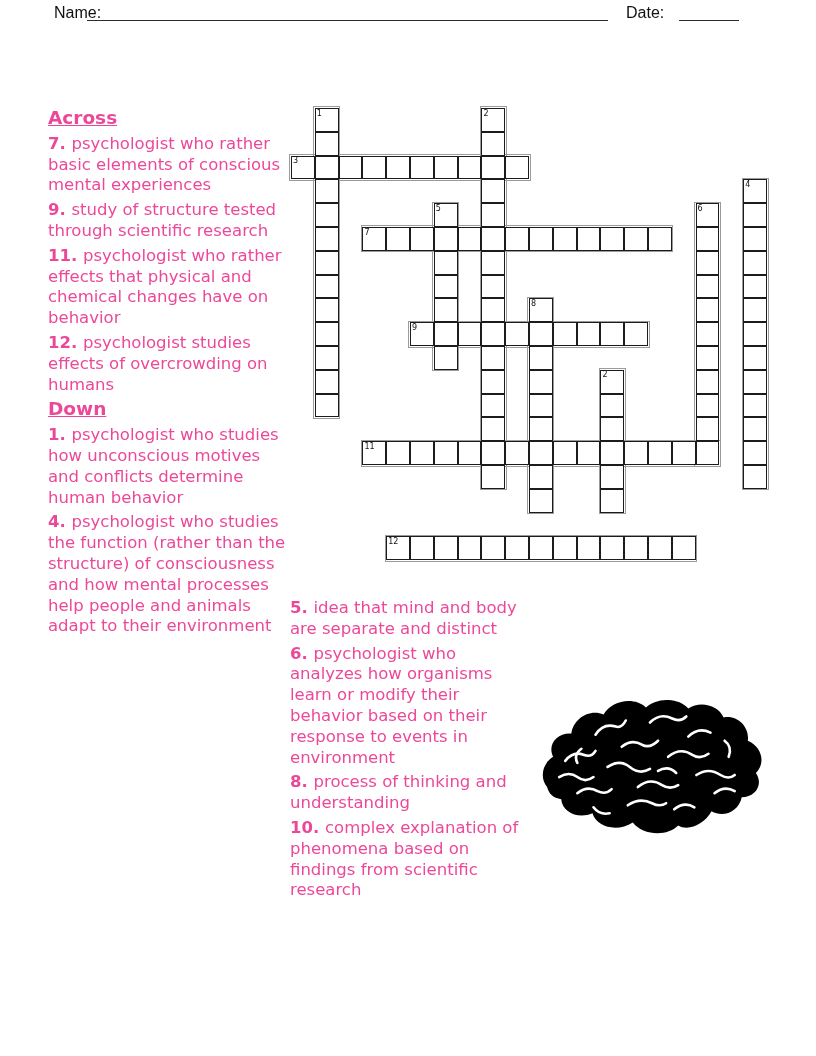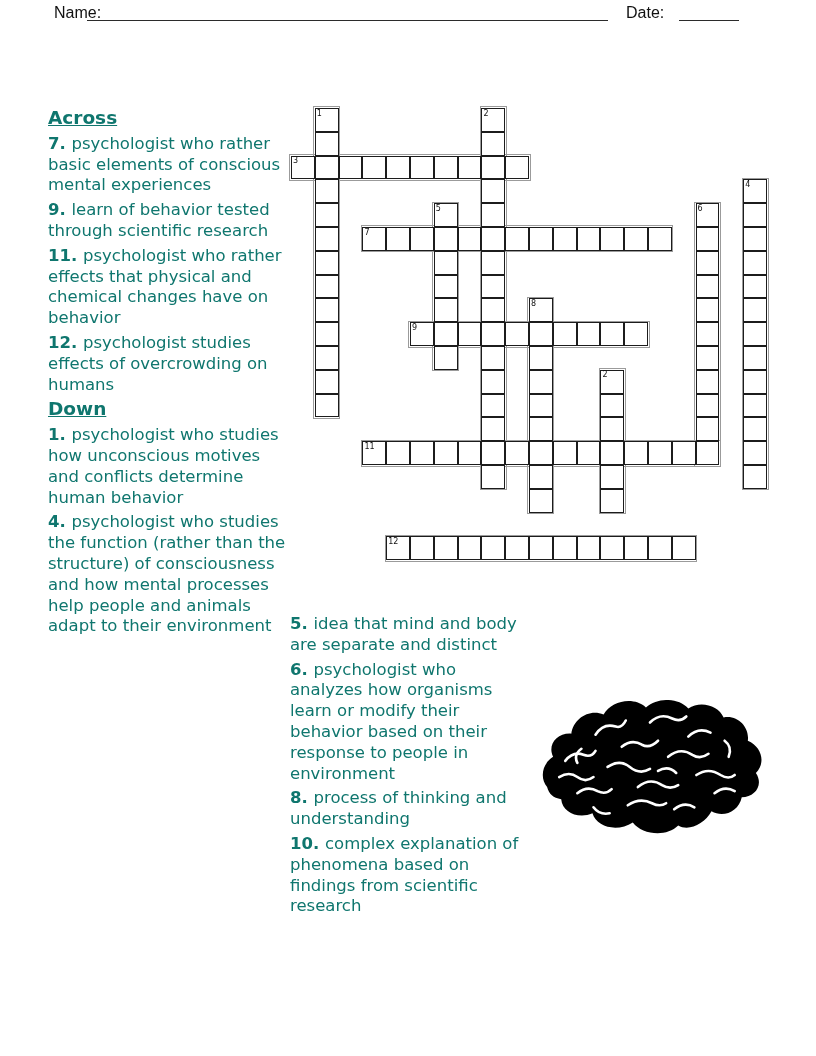--- a/index.html
+++ b/index.html
@@ -22,23 +22,23 @@
            font-size:43px; font-weight:400; letter-spacing:0.5px; color:#000; }
 
   
   #grid { position:absolute; left:291px; top:108px; width:482px; height:458px; }
   .word-outline { position:absolute; border:1.6px solid #9b9b9b; background:transparent; z-index:1; }
   .cell { position:absolute; border:1.4px solid #1c1c1c; background:#ffffff; z-index:2; }
   .cellnum { position:absolute; z-index:3; font-size:8px; line-height:8px;
              font-family:"DejaVu Sans", sans-serif; color:#111; }
 
   
-  .clue-col { position:absolute; font-size:16.5px; line-height:20.8px; color:#0f766e; }
+  .clue-col { position:absolute; font-size:16.5px; line-height:20.8px; color:#ec4899; }
   #clues-left  { left:48px;  top:108px; width:240px; }
-  #clues-right { left:290px; top:598px; width:240px;margin-top:16px; }
+  #clues-right { left:290px; top:598px; width:240px; }
   .clue-heading { font-size:18.5px; font-weight:bold; text-decoration:underline;
                   margin-bottom:5px; }
   .clue { margin-bottom:4px; }
   .cnum { font-weight:bold; }
   #down-heading { margin-top:2px; }
 
   
   #brain { position:absolute; left:537px; top:700px; }
 </style>
 </head>
@@ -212,35 +212,35 @@
       <span class="cellnum" style="left: 121px; top: 215.7px;">9</span>
       <span class="cellnum" style="left: 311.4px; top: 263.3px;">2</span>
       <span class="cellnum" style="left: 73.4px; top: 334.7px;">11</span>
       <span class="cellnum" style="left: 97.2px; top: 429.9px;">12</span>
     </div>
 
   <div class="clue-col" id="clues-left">
     <div class="clue-heading">Across</div>
     <div id="across-list">
         <div class="clue"><span class="cnum">7. </span><span>psychologist who rather basic elements of conscious mental experiences</span></div>
-        <div class="clue"><span class="cnum">9. </span><span>learn of behavior tested through scientific research</span></div>
+        <div class="clue"><span class="cnum">9. </span><span>study of structure tested through scientific research</span></div>
         <div class="clue"><span class="cnum">11. </span><span>psychologist who rather effects that physical and chemical changes have on behavior</span></div>
         <div class="clue"><span class="cnum">12. </span><span>psychologist studies effects of overcrowding on humans</span></div>
       </div>
     <div class="clue-heading" id="down-heading">Down</div>
     <div id="down-list-left">
         <div class="clue"><span class="cnum">1. </span><span>psychologist who studies how unconscious motives and conflicts determine human behavior</span></div>
         <div class="clue"><span class="cnum">4. </span><span>psychologist who studies the function (rather than the structure) of consciousness and how mental processes help people and animals adapt to their environment</span></div>
       </div>
   </div>
 
   <div class="clue-col" id="clues-right">
     <div id="down-list-right">
         <div class="clue"><span class="cnum">5. </span><span>idea that mind and body are separate and distinct</span></div>
-        <div class="clue"><span class="cnum">6. </span><span>psychologist who analyzes how organisms learn or modify their behavior based on their response to people in environment</span></div>
+        <div class="clue"><span class="cnum">6. </span><span>psychologist who analyzes how organisms learn or modify their behavior based on their response to events in environment</span></div>
         <div class="clue"><span class="cnum">8. </span><span>process of thinking and understanding</span></div>
         <div class="clue"><span class="cnum">10. </span><span>complex explanation of phenomena based on findings from scientific research</span></div>
       </div>
   </div>
 
   <svg id="brain" width="232" height="150" viewBox="0 0 230 148" aria-hidden="true">
     <path fill="#000000" d="M10,86 C2,76 6,62 16,56 C10,44 20,32 34,33 C36,18 52,8 66,14
       C74,0 96,-4 108,7 C120,-3 140,-3 150,8 C162,0 180,5 185,17 C199,14 211,27 209,40
       C223,46 227,62 217,72 C225,84 216,96 203,96 C200,110 185,117 173,110
       C166,123 150,130 140,124 C128,136 104,133 95,121 C80,131 59,126 55,112

